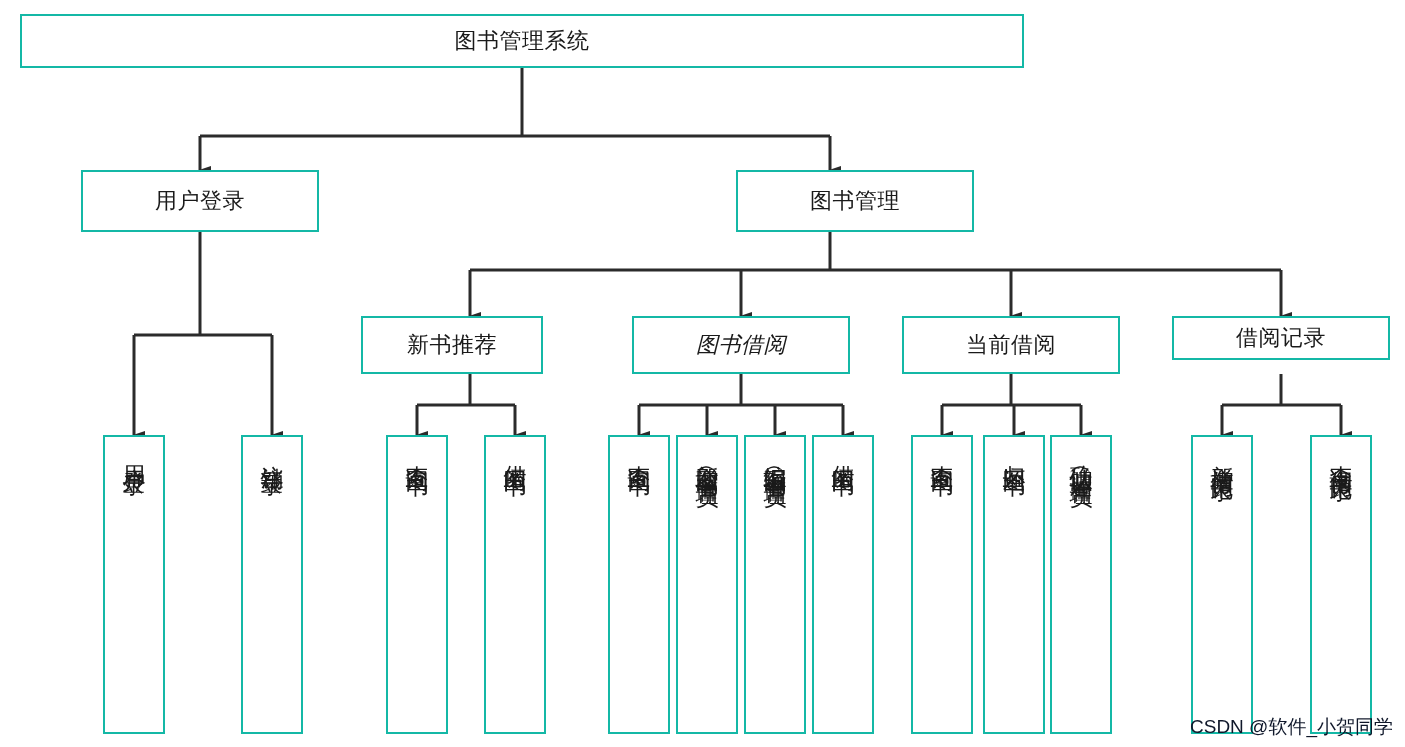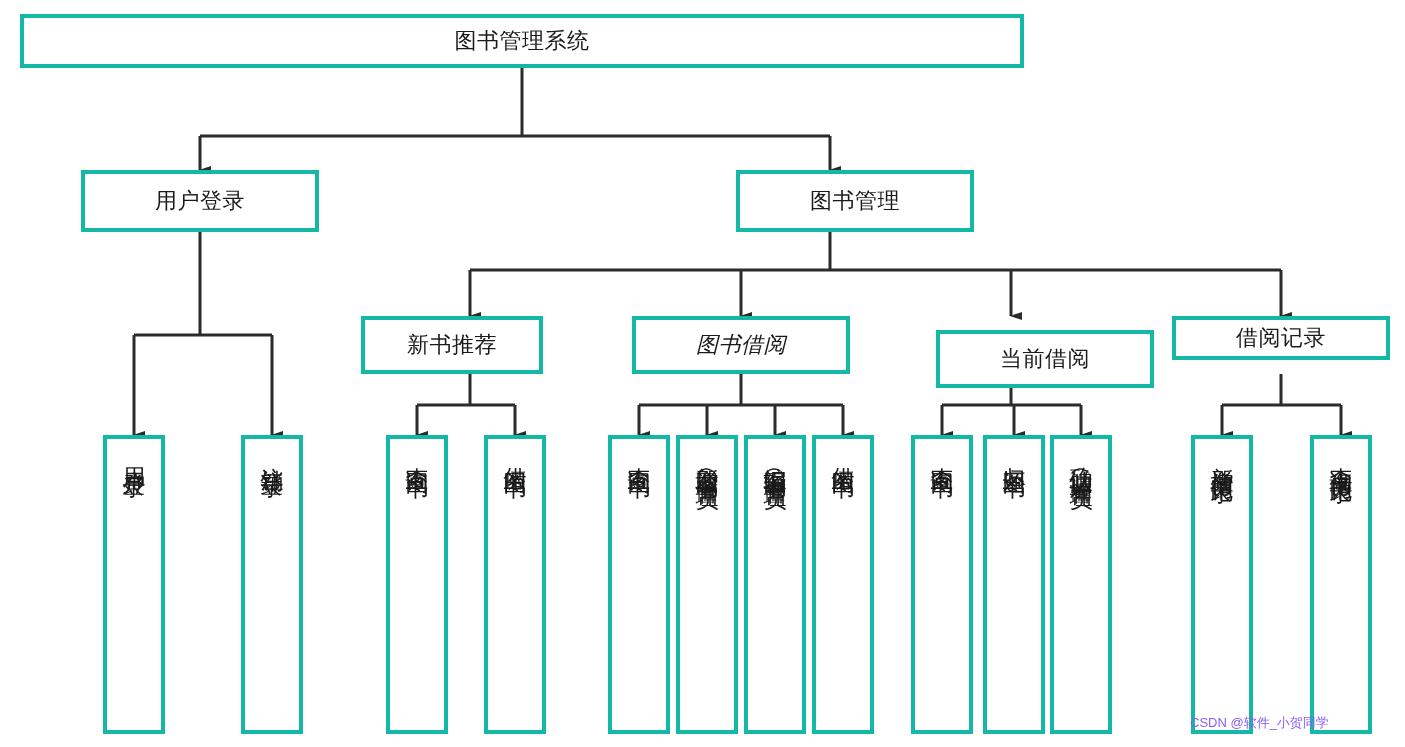--- a/index.html
+++ b/index.html
@@ -16,21 +16,21 @@
   #diagram-root {
     position: relative;
     width: 1405px;
     height: 747px;
     background: #ffffff;
   }
   .node-box {
     position: absolute;
     box-sizing: border-box;
     background: #ffffff;
-    border: 4px solid #14b8a6;
+    border: 2px solid #14b8a6;
     display: flex;
     align-items: center;
     justify-content: center;
     overflow: hidden;
   }
   .node-label {
     color: #1a1a1a;
     text-align: center;
     line-height: 1.18;
     white-space: nowrap;
@@ -54,22 +54,22 @@
   svg.connectors {
     position: absolute;
     left: 0;
     top: 0;
     width: 1405px;
     height: 747px;
     pointer-events: none;
   }
   .watermark {
     position: absolute;
-    color: #8b5cf6;
-    font-size: 13px;
+    color: #0f172a;
+    font-size: 19px;
     white-space: nowrap;
     user-select: none;
   }
 </style>
 </head>
 <body>
 
 <div id="diagram-root">
 
   <svg class="connectors" viewBox="0 0 1405 747">
@@ -125,21 +125,21 @@
   <div class="node-box node-horizontal" style="left:736px;top:170px;width:238px;height:62px;">
     <span class="node-label">图书管理</span>
   </div>
 
   <div class="node-box node-horizontal" style="left:361px;top:316px;width:182px;height:58px;">
     <span class="node-label">新书推荐</span>
   </div>
   <div class="node-box node-horizontal" style="left:632px;top:316px;width:218px;height:58px;font-style:italic;">
     <span class="node-label">图书借阅</span>
   </div>
-  <div class="node-box node-horizontal" style="left:902px;top:330px;width:218px;height:58px;margin-left:34px;">
+  <div class="node-box node-horizontal" style="left:902px;top:316px;width:218px;height:58px;">
     <span class="node-label">当前借阅</span>
   </div>
   <div class="node-box node-horizontal" style="left:1172px;top:316px;width:218px;height:44px;">
     <span class="node-label">借阅记录</span>
   </div>
 
   <div class="node-box node-vertical" style="left:103px;top:435px;width:62px;height:299px;">
     <span class="node-label">用户登录</span>
   </div>
   <div class="node-box node-vertical" style="left:241px;top:435px;width:62px;height:299px;">

